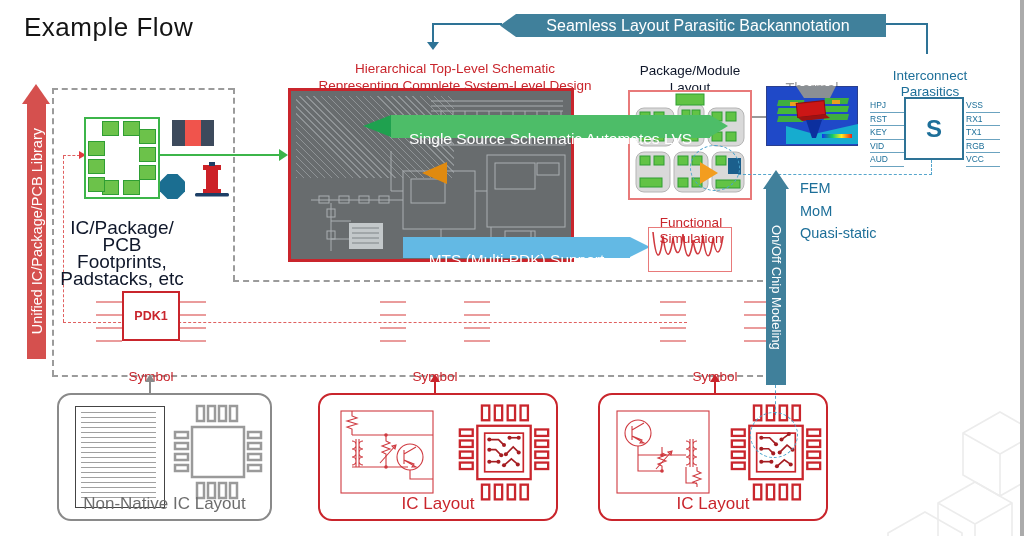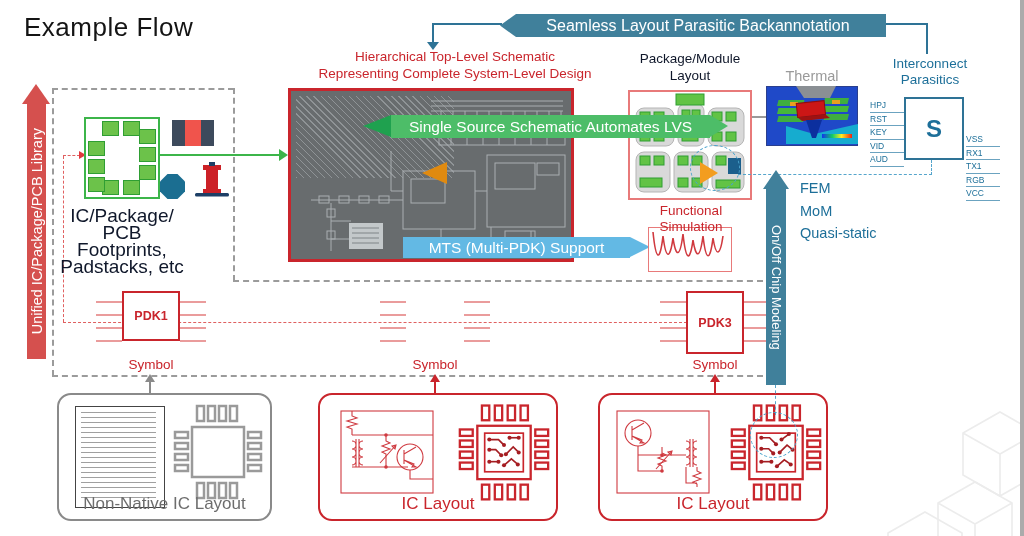--- a/index.html
+++ b/index.html
@@ -1,21 +1,21 @@
 <!DOCTYPE html>
 <html><head>
 <meta charset="utf-8">
 <style>
   html,body{margin:0;padding:0;background:#e8e8e8;}
   #slide{position:relative;width:1024px;height:536px;background:#ffffff;overflow:hidden;
          font-family:"Liberation Sans", sans-serif;}
   .abs{position:absolute;}
   .pre{white-space:pre-line;}
   .nowrap{white-space:nowrap;}
-  .ctr{text-align:center;}
+  .ctr{text-align:center;margin-top:12px;}
   .flexc{display:flex;align-items:center;justify-content:center;}
   .vup{writing-mode:vertical-rl;transform:rotate(180deg);}
   .vdn{writing-mode:vertical-rl;}
   
   .teal-bg{background:#40809b;} .teal-ln{background:#2e7396;}
   .red-t{color:#c9252c;} .green-t{color:#0f172a;} .blue-t{color:#1d6f99;} .gray-t{color:#9a9a9a;text-align:center;}
   .white-t{color:#ffffff;}
   
   .dash-gray-h{border-top:2px dashed #9b9b9b;height:0;}
   .dash-gray-v{border-left:2px dashed #9b9b9b;width:0;}
@@ -218,21 +218,21 @@
   <div class="abs" style="left:870px;top:99px;width:34px;">
     <div class="pinrow">HPJ</div>
     <div class="pinrow">RST</div>
     <div class="pinrow">KEY</div>
     <div class="pinrow">VID</div>
     <div class="pinrow">AUD</div>
   </div>
   <div class="abs flexc" style="left:904px;top:97px;width:60px;height:63px;border:2px solid #2e7396;background:#fff;box-sizing:border-box;">
     <span class="blue-t" style="font-size:24px;font-weight:bold;">S</span>
   </div>
-  <div class="abs" style="left:966px;top:99px;width:34px;margin-top:34px;">
+  <div class="abs" style="left:966px;top:99px;width:34px;">
     <div class="pinrow">VSS</div>
     <div class="pinrow">RX1</div>
     <div class="pinrow">TX1</div>
     <div class="pinrow">RGB</div>
     <div class="pinrow">VCC</div>
   </div>
 
   <div class="abs dash-blue-v" style="left:931px;top:160px;height:15px;z-index:3;"></div>
   <div class="abs dash-blue-h" style="left:738px;top:174px;width:194px;z-index:3;"></div>
   <div class="abs" style="left:690px;top:145px;width:48px;height:44px;border:1.5px dashed #4aa3cc;border-radius:50%;z-index:6;"></div>
@@ -276,23 +276,20 @@
     <span class="red-t" style="font-size:12.5px;font-weight:bold;">PDK1</span>
   </div>
   <div class="abs ctr red-t" style="left:111px;top:357px;width:80px;font-size:13.5px;">Symbol</div>
 
   <div class="abs pdk-pins" style="left:380px;top:301px;width:26px;height:42px;"></div>
   <div class="abs pdk-pins" style="left:464px;top:301px;width:26px;height:42px;"></div>
   <div class="abs ctr red-t" style="left:395px;top:357px;width:80px;font-size:13.5px;">Symbol</div>
 
   <div class="abs pdk-pins" style="left:660px;top:301px;width:26px;height:42px;"></div>
   <div class="abs pdk-pins" style="left:744px;top:301px;width:26px;height:42px;"></div>
-  <div class="abs flexc" style="left:686px;top:291px;width:58px;height:63px;border:2.5px solid #c9252c;background:#fff;box-sizing:border-box;z-index:2;">
-    <span class="red-t" style="font-size:12.5px;font-weight:bold;">PDK3</span>
-  </div>
   <div class="abs ctr red-t" style="left:675px;top:357px;width:80px;font-size:13.5px;">Symbol</div>
 
   <div class="abs" style="left:149px;top:382px;width:2px;height:12px;background:#8a8a8a;"></div>
   <div class="abs tri" style="left:145px;top:374px;border-left:5px solid transparent;border-right:5px solid transparent;border-bottom:8px solid #8a8a8a;"></div>
   <div class="abs" style="left:434px;top:382px;width:2px;height:12px;background:#c9252c;"></div>
   <div class="abs tri" style="left:430px;top:374px;border-left:5px solid transparent;border-right:5px solid transparent;border-bottom:8px solid #c9252c;"></div>
   <div class="abs" style="left:714px;top:382px;width:2px;height:12px;background:#c9252c;"></div>
   <div class="abs tri" style="left:710px;top:374px;border-left:5px solid transparent;border-right:5px solid transparent;border-bottom:8px solid #c9252c;"></div>
 
   <div class="abs dash-blue-v" style="left:775px;top:385px;height:30px;z-index:3;"></div>

